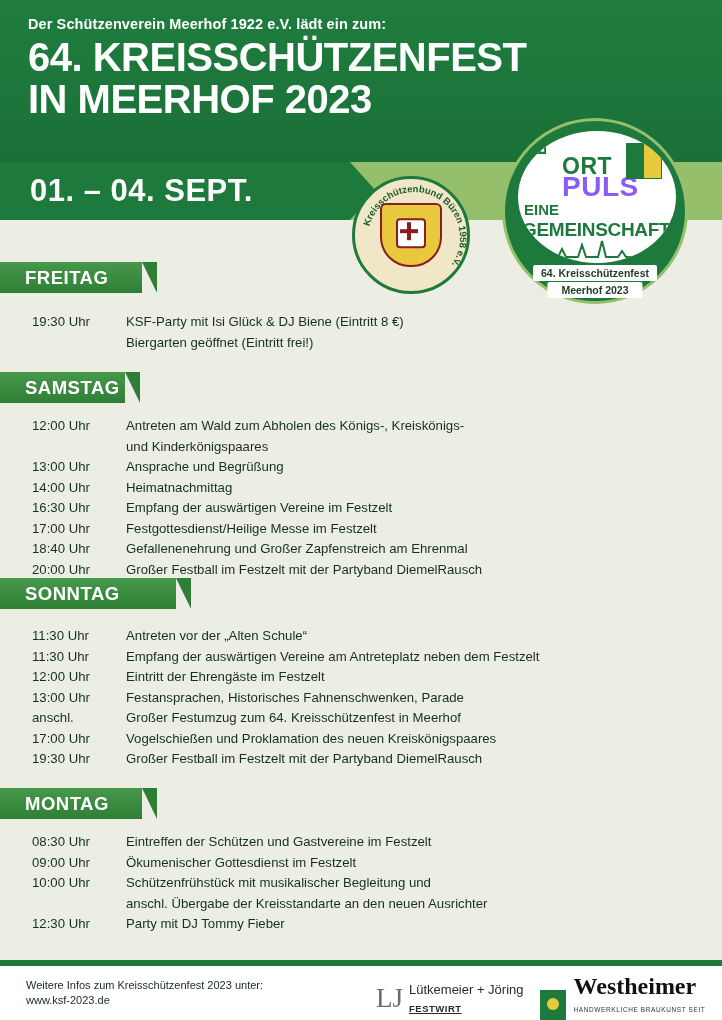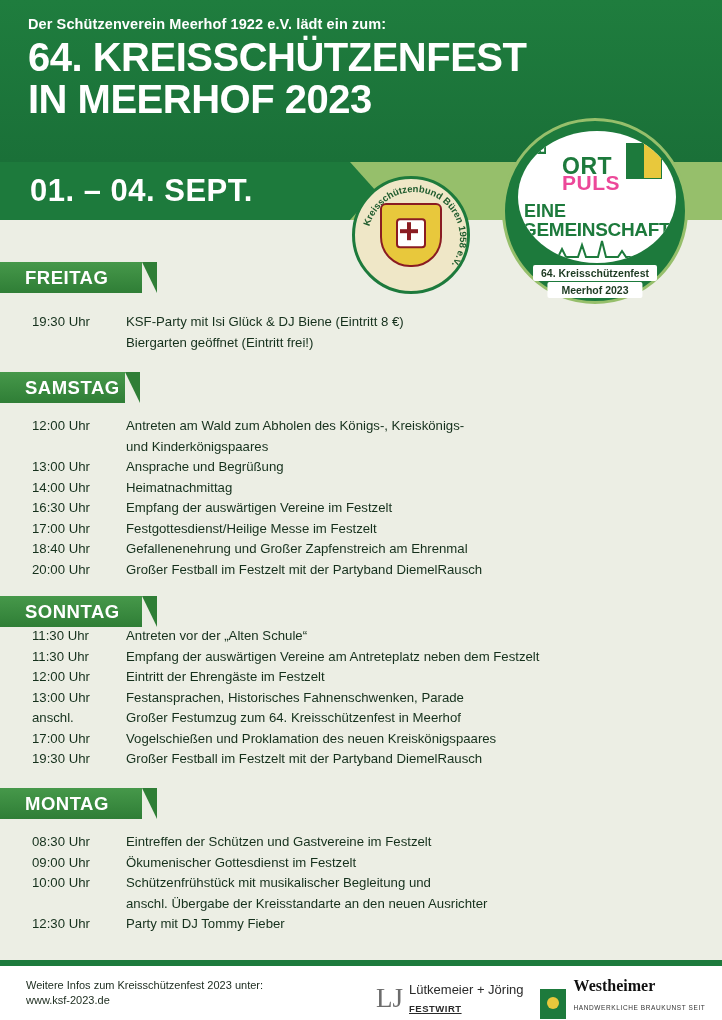--- a/index.html
+++ b/index.html
@@ -187,31 +187,31 @@
     top: 22px;
     color: #1d7a3c;
     font-size: 23px;
     font-weight: bold;
     letter-spacing: 0.5px;
   }
   .logo-puls {
     position: absolute;
     left: 44px;
     top: 40px;
-    color: #ec4899;
-    font-size: 21px;
+    color: #8b5cf6;
+    font-size: 28px;
     font-weight: bold;
     letter-spacing: 0.5px;
   }
   .logo-eine {
     position: absolute;
     left: 6px;
     top: 70px;
     color: #1d7a3c;
-    font-size: 18px;
+    font-size: 15px;
     font-weight: bold;
   }
   .logo-gemein {
     position: absolute;
     left: 4px;
     top: 88px;
     color: #1d7a3c;
     font-size: 19px;
     font-weight: bold;
     letter-spacing: -0.3px;
@@ -380,21 +380,21 @@
     position: absolute;
     left: 7px;
     top: 8px;
     width: 12px;
     height: 12px;
     background: #e8c83c;
     border-radius: 50%;
   }
   .west-name {
     font-family: "Liberation Serif", serif;
-    font-size: 16px;
+    font-size: 24px;
     color: #111111;
     font-weight: bold;
     line-height: 20px;
   }
   .west-sub {
     font-size: 6.5px;
     color: #333333;
     letter-spacing: 0.6px;
   }
 </style>
@@ -495,21 +495,21 @@
       <div class="row">
         <div class="time">18:40 Uhr</div>
         <div class="desc">Gefallenenehrung und Großer Zapfenstreich am Ehrenmal</div>
       </div>
       <div class="row">
         <div class="time">20:00 Uhr</div>
         <div class="desc">Großer Festball im Festzelt mit der Partyband DiemelRausch</div>
       </div>
     </div>
 
-    <div class="day-tab" style="top:376px; width:142px;">
+    <div class="day-tab" style="top:358px; width:176px;">
       <span>SONNTAG</span>
     </div>
     <div class="rows" style="top:406px;">
       <div class="row">
         <div class="time">11:30 Uhr</div>
         <div class="desc">Antreten vor der „Alten Schule“</div>
       </div>
       <div class="row">
         <div class="time">11:30 Uhr</div>
         <div class="desc">Empfang der auswärtigen Vereine am Antreteplatz neben dem Festzelt</div>

